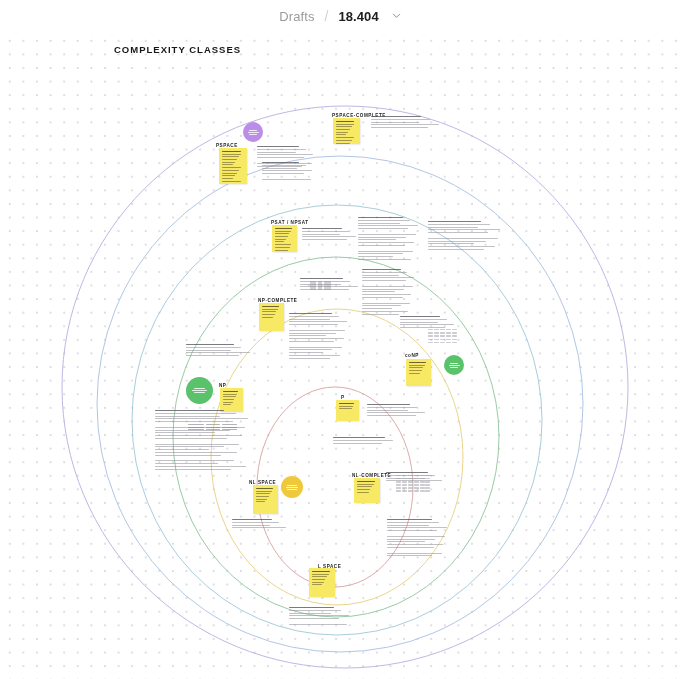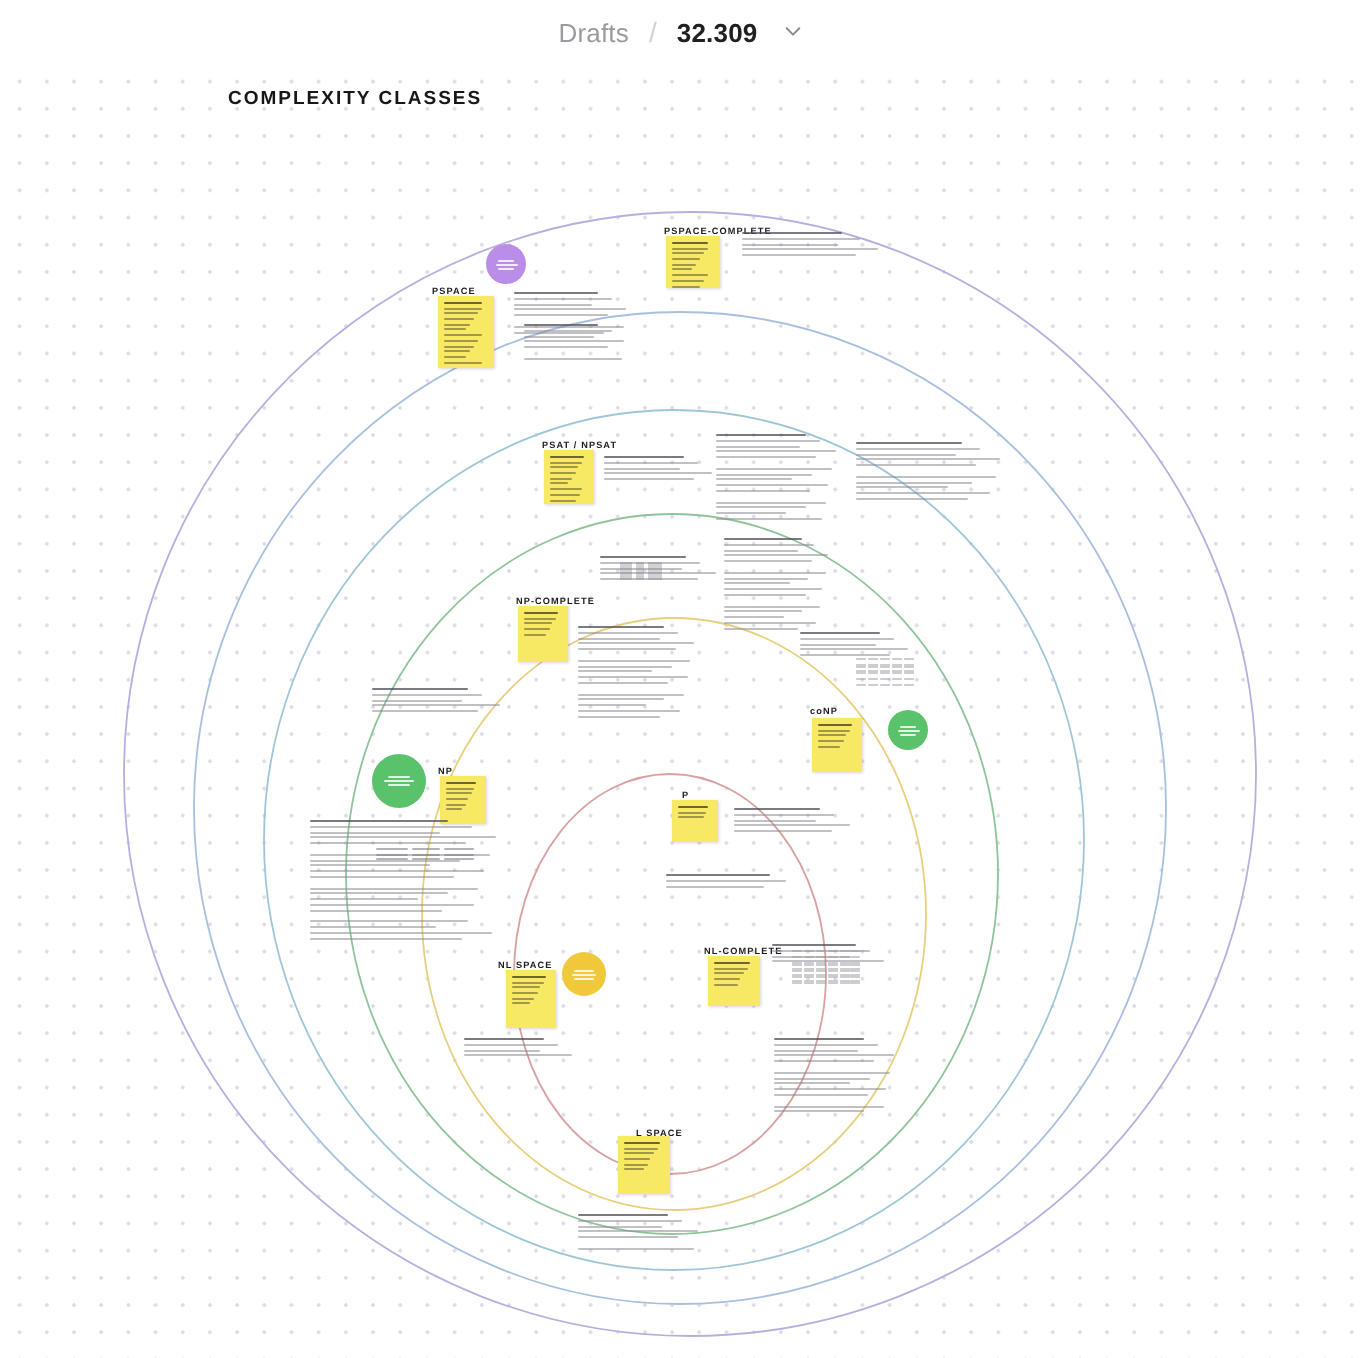--- a/index.html
+++ b/index.html
@@ -92,21 +92,21 @@
   .tbl { position: absolute; display: grid; gap: 0.9px; }
   .tbl span { background: #9a9aa4; opacity: .5; height: 1.4px; border-radius: .4px; }
 </style>
 </head>
 <body>
 
 <div id="topbar">
   <div class="crumb-wrap">
     <span class="crumb-parent">Drafts</span>
     <span class="crumb-sep">/</span>
-    <span class="crumb-current">32.309</span>
+    <span class="crumb-current">18.404</span>
     <span class="chev">
       <svg width="9" height="9" viewBox="0 0 10 10">
           <path d="M1.5 3.5 L5 7 L8.5 3.5" fill="none" stroke="#8b8b90" stroke-width="1.1" stroke-linecap="round" stroke-linejoin="round"></path>
         </svg>
     </span>
   </div>
 </div>
 
 <div id="canvas">
 

